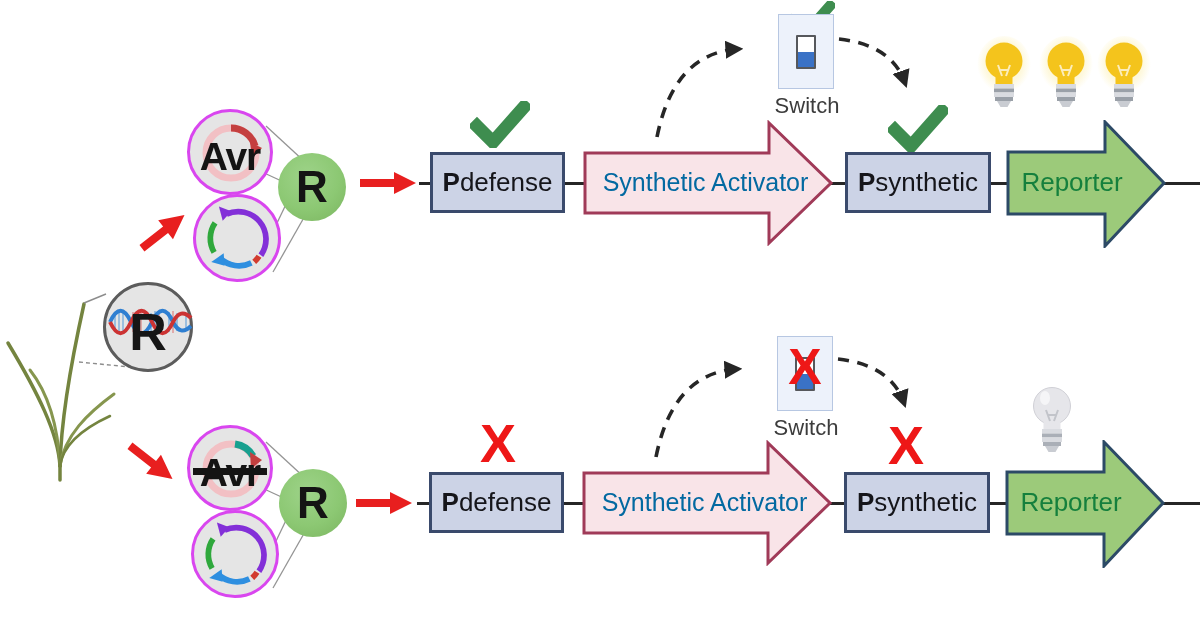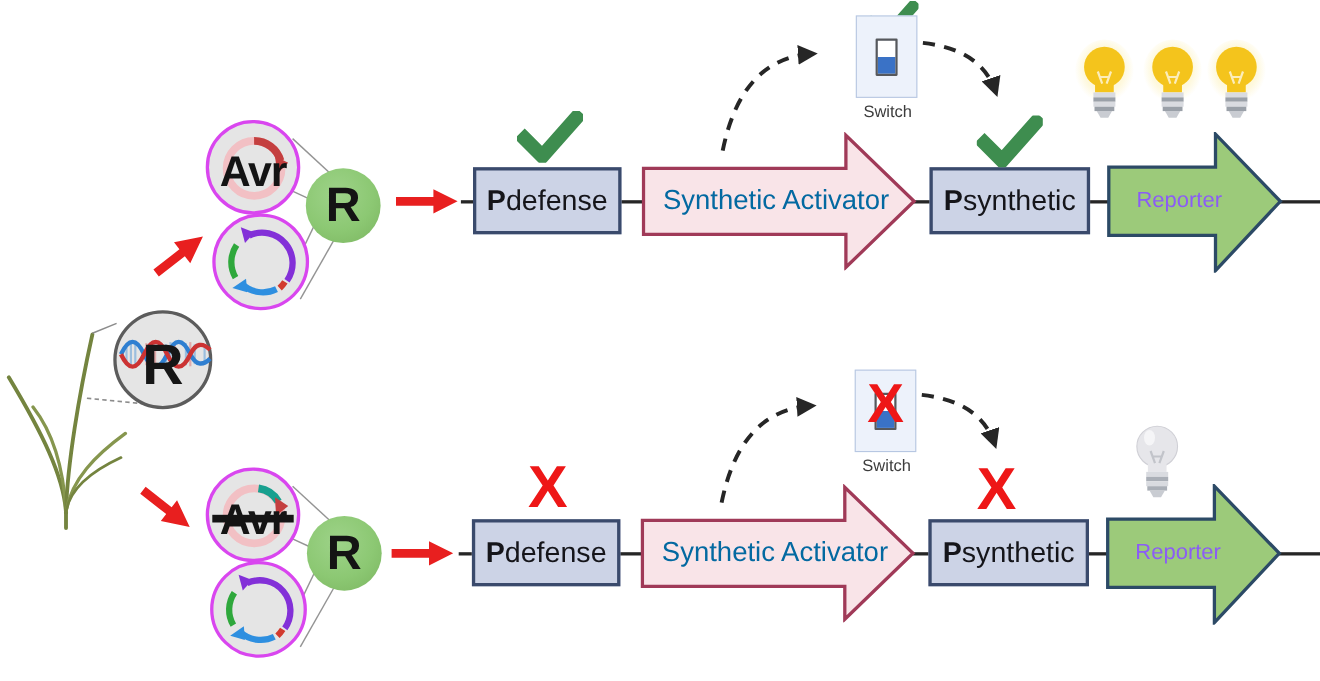--- a/index.html
+++ b/index.html
@@ -8,37 +8,37 @@
   .abs{position:absolute;}
   .pline{position:absolute;height:3px;background:#262626;}
   .pbox{position:absolute;display:flex;align-items:center;justify-content:center;
         background:#ccd3e6;border:3px solid #3a4a6c;box-sizing:border-box;
         font-size:26px;color:#15151a;}
   .pbox b{font-weight:700;}
   .pbox span{font-weight:400;}
   .arrowtext{position:absolute;display:flex;align-items:center;justify-content:center;
         font-size:25px;color:#0369a1;}
   .reptext{position:absolute;display:flex;align-items:center;justify-content:center;
-        font-size:20px;color:#8b5cf6;}
+        font-size:26px;color:#15803d;}
   .circ{position:absolute;border-radius:50%;box-sizing:border-box;}
   .whitecirc{background:#e5e5e5;border:3px solid #d946ef;}
   .rcirc{background:radial-gradient(circle at 42% 35%, #9ed389 0%, #8cc873 55%, #7ab45f 100%);
          display:flex;align-items:center;justify-content:center;
          font-weight:800;font-size:44px;color:#141414;}
   .avrlabel{position:absolute;left:0;right:0;text-align:center;
          font-weight:800;font-size:39px;color:#141414;letter-spacing:-1px;}
   .strike{position:absolute;height:7px;background:#141414;left:3px;right:3px;}
   .xmark{position:absolute;display:flex;align-items:center;justify-content:center;
          color:#ee1717;font-weight:800;font-size:54px;line-height:1;}
   .switchpanel{position:absolute;width:56px;height:75px;background:#edf2fb;
          border:1.5px solid #b7c7e2;box-sizing:border-box;
          display:flex;align-items:center;justify-content:center;}
   .toggle{width:20px;height:34px;border:2.5px solid #56585c;box-sizing:border-box;
          background:linear-gradient(to bottom,#ffffff 0 50%,#3a72c6 50% 100%);border-radius:1px;}
-  .switchlabel{position:absolute;width:80px;text-align:center;font-size:15px;color:#3c3c3c;}
+  .switchlabel{position:absolute;width:80px;text-align:center;font-size:22px;color:#3c3c3c;}
   .genelabel{position:absolute;left:0;right:0;text-align:center;top:21px;
          font-weight:800;font-size:52px;color:#161616;line-height:1;}
 </style>
 </head>
 <body>
 
 <div id="stage">
 
   <svg class="abs" style="left:0;top:288px" width="135" height="195" viewBox="0 0 135 195">
     <g fill="none" stroke-linecap="round">

